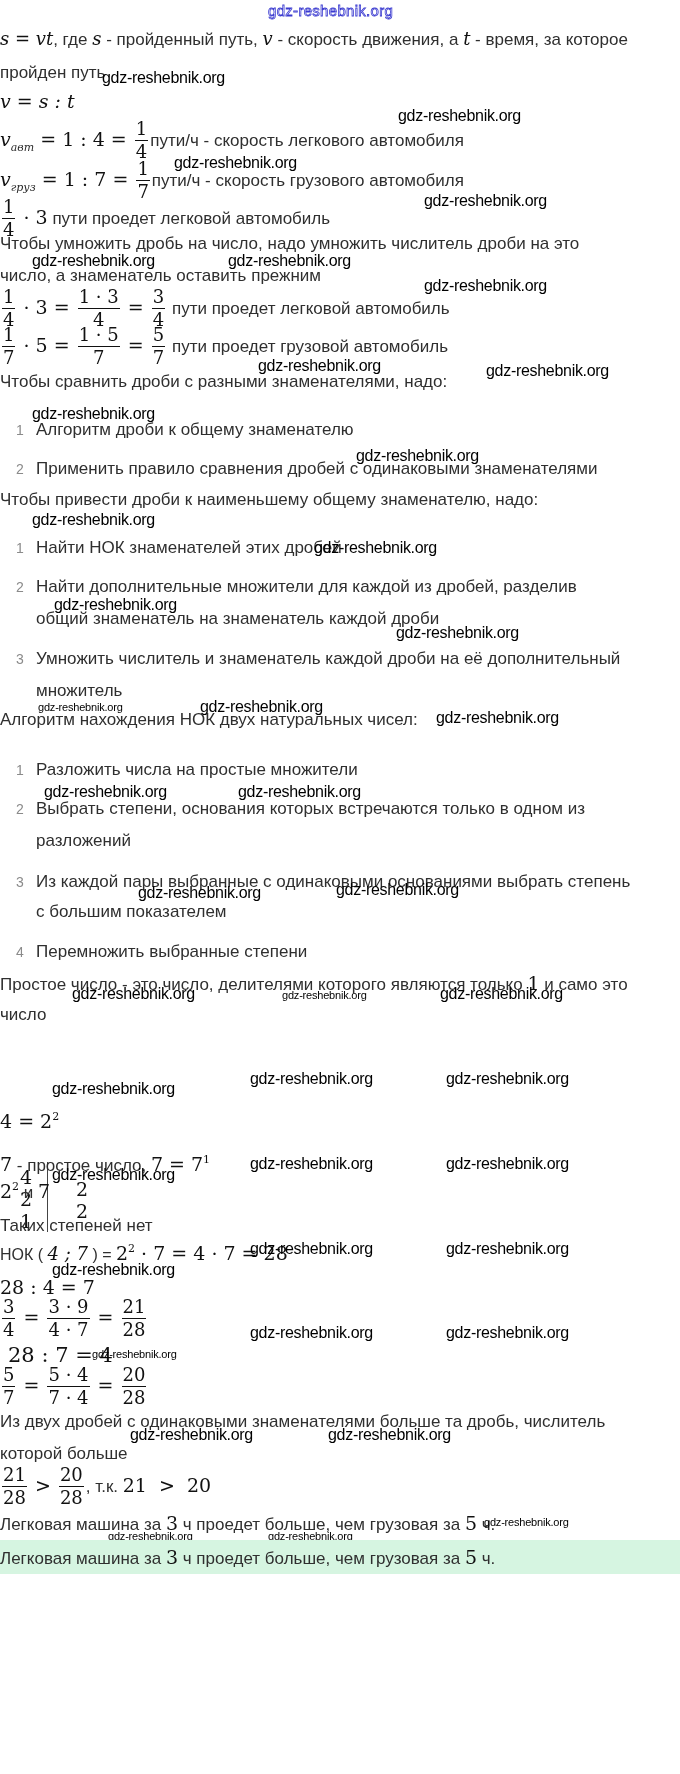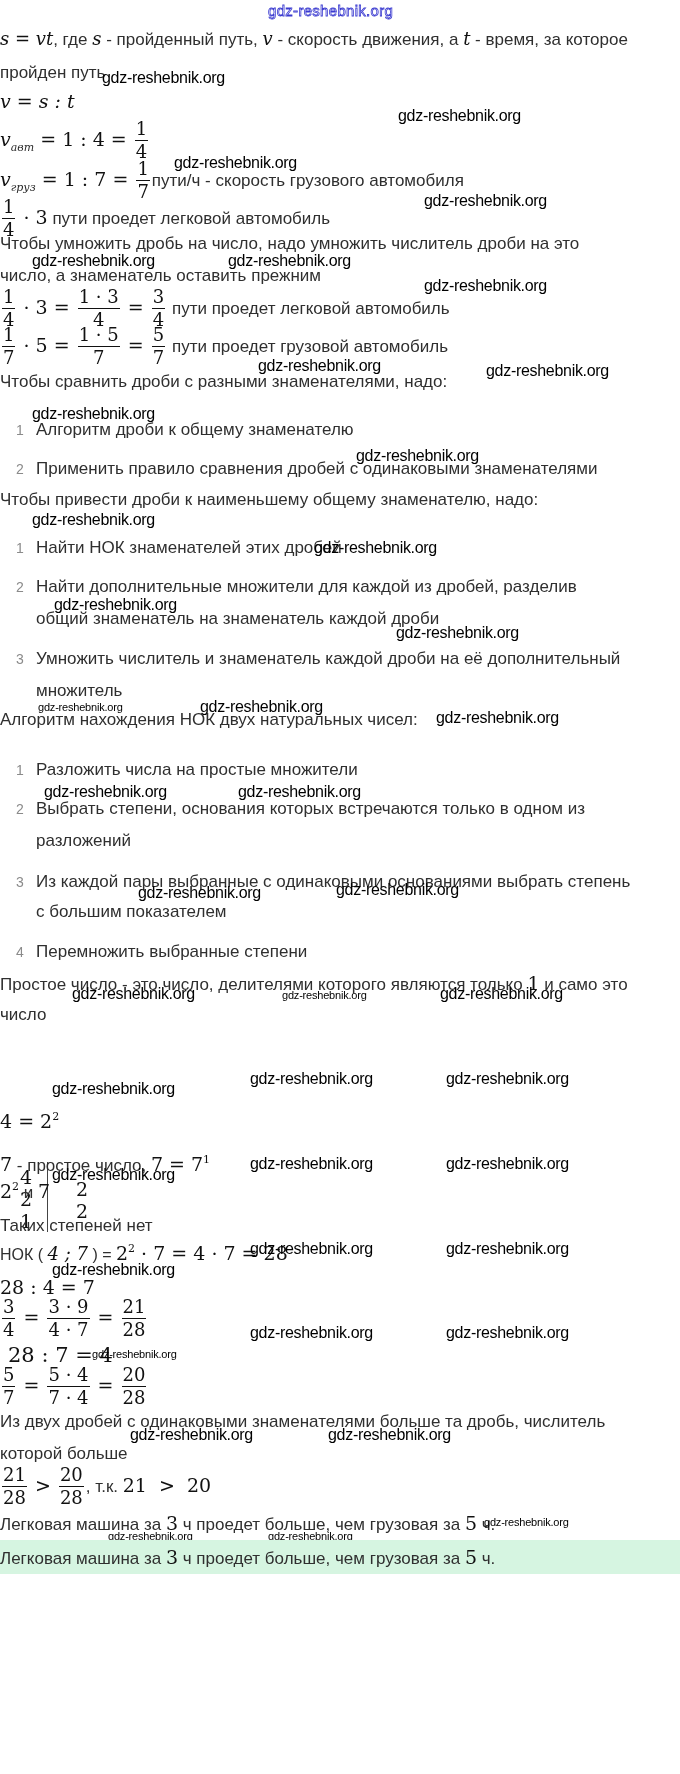--- a/index.html
+++ b/index.html
@@ -32,21 +32,21 @@
 <div class="abs" style="left:0;top:28px;font-size:18px;">
   <span class="mi">s = vt</span><span class="txt">, где </span><span class="mi">s</span><span class="txt"> - пройденный путь, </span><span class="mi">v</span><span class="txt"> - скорость движения, а </span><span class="mi">t</span><span class="txt"> - время, за которое</span>
 </div>
 <div class="abs txt" style="left:0;top:63px;">пройден путь</div>
 <div class="wm" style="left:102px;top:69px;">gdz-reshebnik.org</div>
 
 <div class="abs mi" style="left:0;top:90px;font-size:19px;">v = s : t</div>
 <div class="wm" style="left:398px;top:107px;">gdz-reshebnik.org</div>
 
 <div class="abs" style="left:0;top:120px;font-size:19px;">
-  <span class="mi">v</span><span class="sub">авт</span><span class="m"> = 1 : 4 = </span><span class="frac"><span class="num">1</span><span class="den">4</span></span>
+  <span class="mi">v</span><span class="sub">авт</span><span class="m"> = 1 : 4 = </span><span class="frac"><span class="num">1</span><span class="den">4</span></span><span class="txt">пути/ч - скорость легкового автомобиля</span>
 </div>
 <div class="wm" style="left:174px;top:154px;">gdz-reshebnik.org</div>
 
 <div class="abs" style="left:0;top:160px;font-size:19px;">
   <span class="mi">v</span><span class="sub">груз</span><span class="m"> = 1 : 7 = </span><span class="frac"><span class="num">1</span><span class="den">7</span></span><span class="txt">пути/ч - скорость грузового автомобиля</span>
 </div>
 <div class="wm" style="left:424px;top:192px;">gdz-reshebnik.org</div>
 
 <div class="abs" style="left:0;top:198px;font-size:19px;">
   <span class="frac"><span class="num">1</span><span class="den">4</span></span><span class="m"> · 3</span><span class="txt"> пути проедет легковой автомобиль</span>

